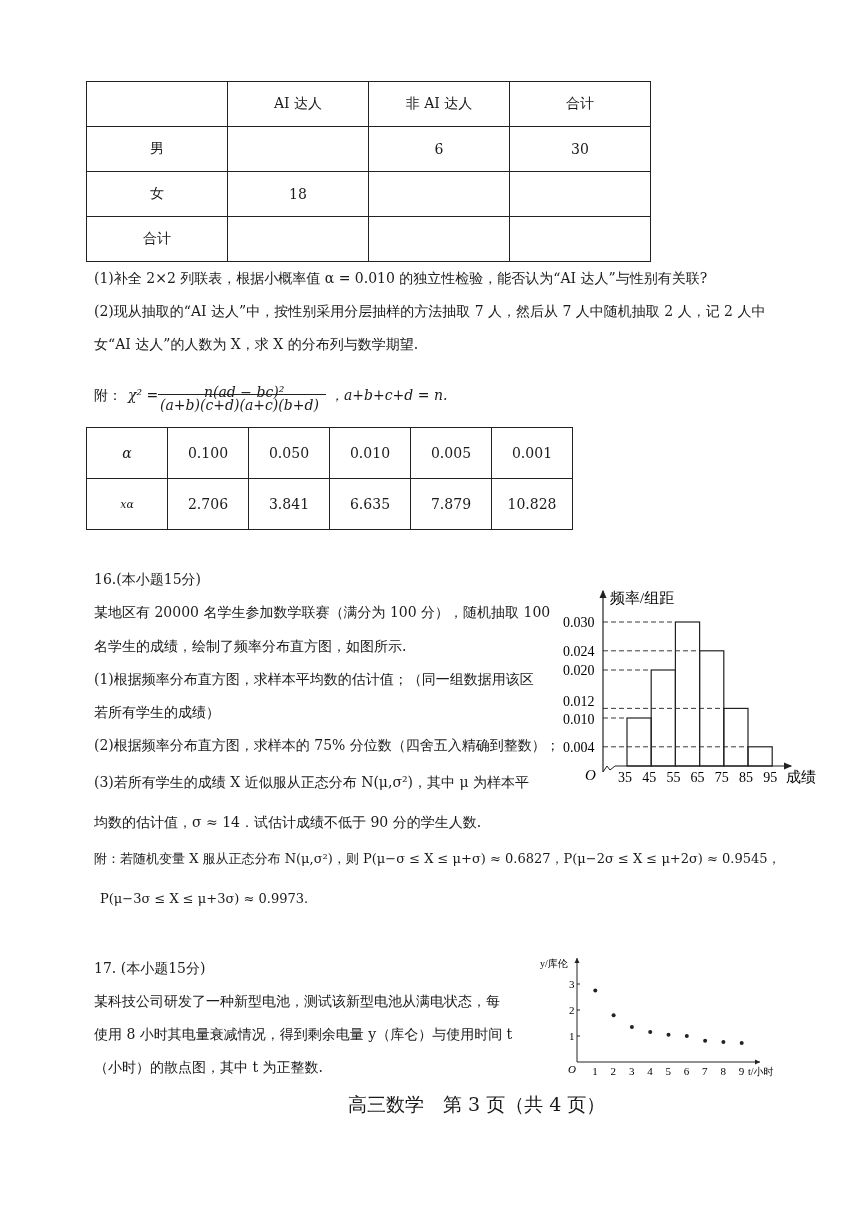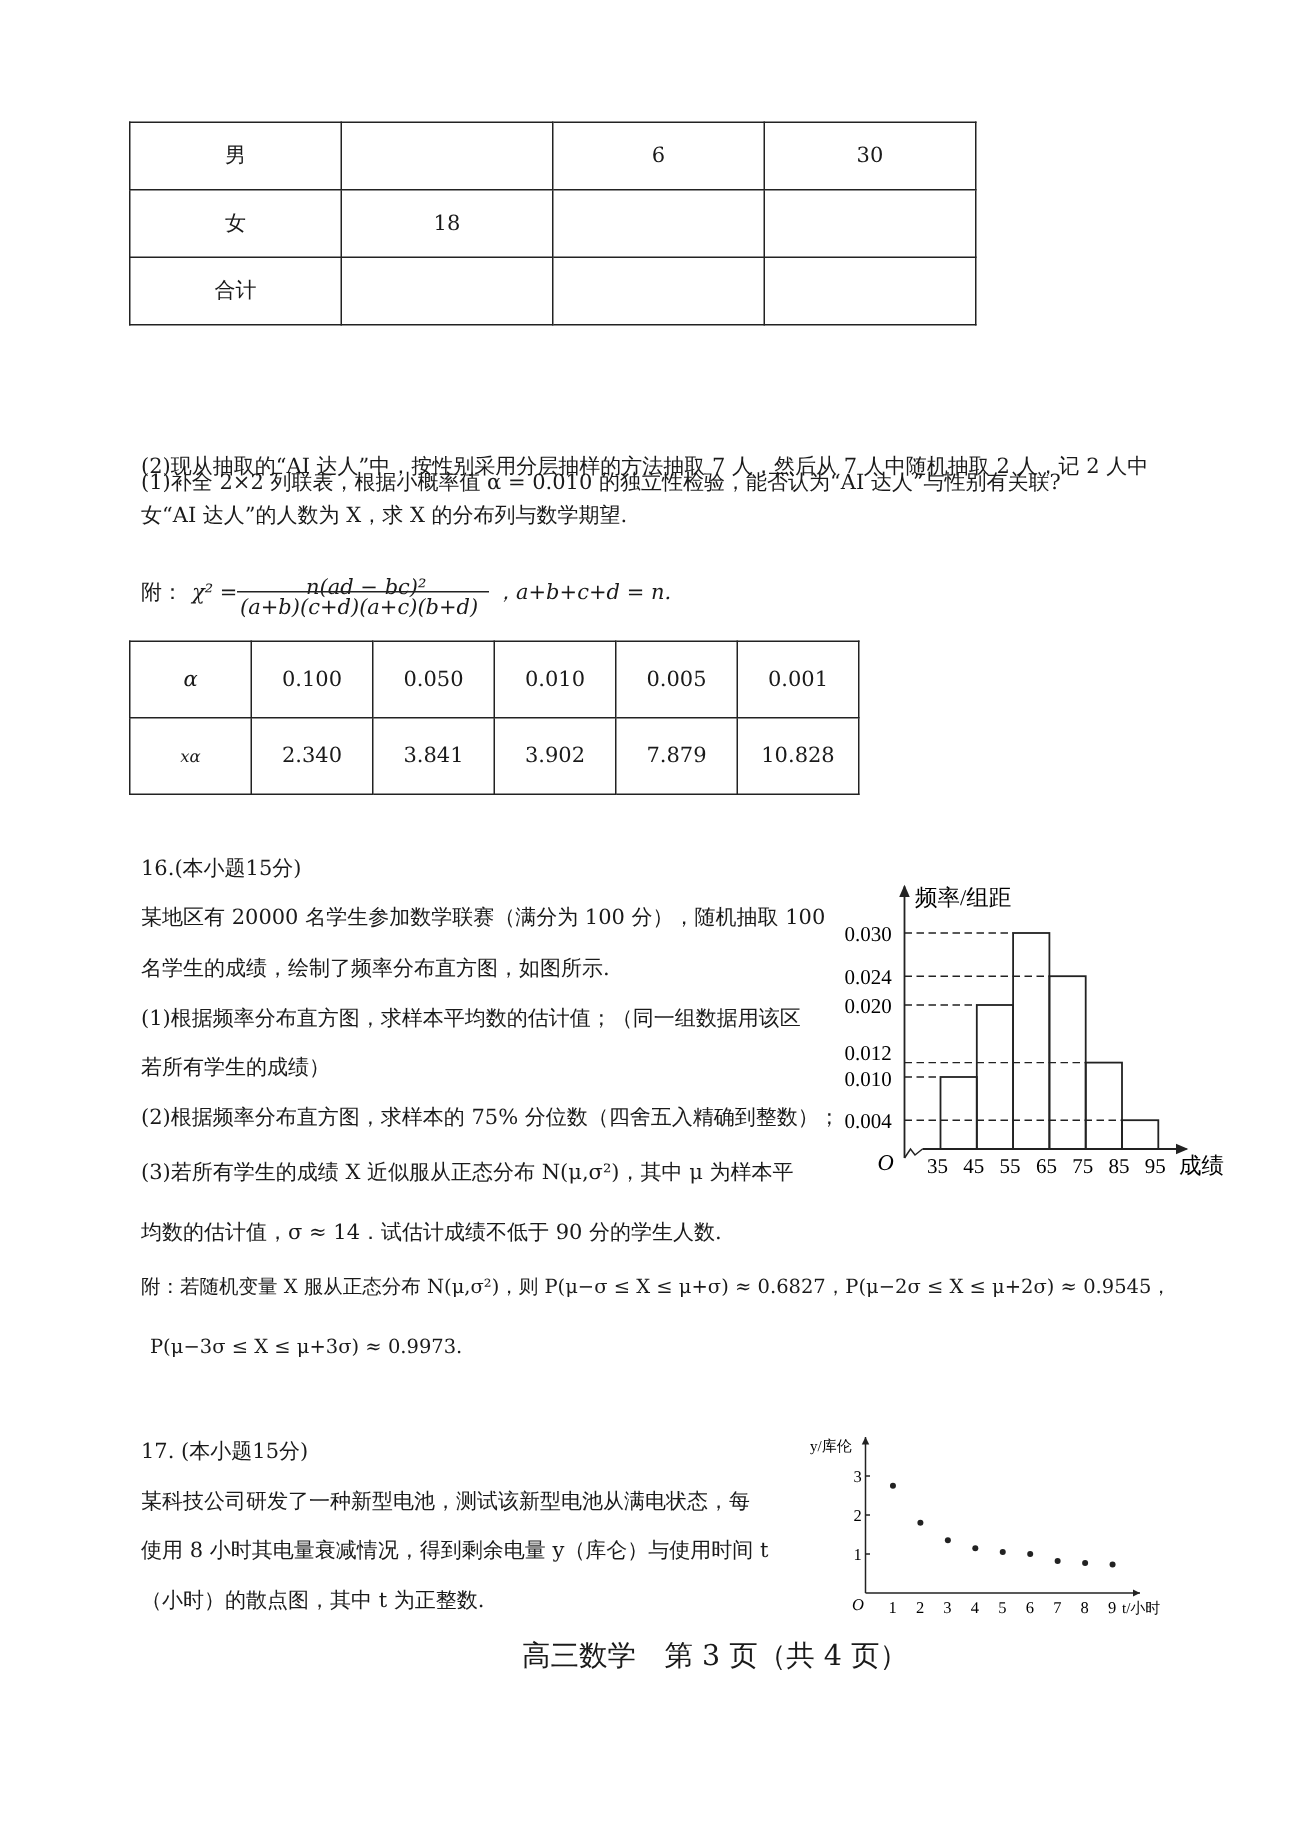--- a/index.html
+++ b/index.html
@@ -17,20 +17,26 @@
   .frac .num { position:absolute; font-size:14px; white-space:nowrap; }
   .frac .den { position:absolute; font-size:14px; white-space:nowrap; }
   .frac .bar { position:absolute; height:1px; background:#222; }
   svg text { font-family:"Liberation Serif","DejaVu Serif",serif; }
 </style>
 </head>
 <body>
 
 <table class="tbl tbl1" style="left:86px; top:81px;">
   <tbody>
+      <tr>
+    <td></td>
+    <td>AI 达人</td>
+    <td>非 AI 达人</td>
+    <td>合计</td>
+  </tr>
   <tr>
     <td>男</td>
     <td></td>
     <td>6</td>
     <td>30</td>
   </tr>
   <tr>
     <td>女</td>
     <td class="b">18</td>
     <td></td>
@@ -38,21 +44,21 @@
   </tr>
   <tr>
     <td>合计</td>
     <td></td>
     <td></td>
     <td></td>
   </tr>
 </tbody>
   </table>
 
-<div class="t" style="left:94px; top:269px;margin-top:44px;">(1)补全 2×2 列联表，根据小概率值 α = 0.010 的独立性检验，能否认为“AI 达人”与性别有关联?</div>
+<div class="t" style="left:94px; top:269px;">(1)补全 2×2 列联表，根据小概率值 α = 0.010 的独立性检验，能否认为“AI 达人”与性别有关联?</div>
 <div class="t" style="left:94px; top:302px;">(2)现从抽取的“AI 达人”中，按性别采用分层抽样的方法抽取 7 人，然后从 7 人中随机抽取 2 人，记 2 人中</div>
 <div class="t" style="left:94px; top:335px;">女“AI 达人”的人数为 X，求 X 的分布列与数学期望.</div>
 
 <div class="t" style="left:94px; top:386px;">附：</div>
 <div class="t it" style="left:128px; top:386px;">χ² =</div>
 <div class="frac" style="left:158px; top:372px;">
   <div class="num it" style="left:46px; top:12px;">n(ad − bc)²</div>
   <div class="bar" style="left:0; top:22px; width:168px;"></div>
   <div class="den it" style="left:2px; top:25px;">(a+b)(c+d)(a+c)(b+d)</div>
 </div>
@@ -63,23 +69,23 @@
       <tr>
     <td class="it">α</td>
     <td>0.100</td>
     <td>0.050</td>
     <td>0.010</td>
     <td>0.005</td>
     <td>0.001</td>
   </tr>
   <tr>
     <td class="it" style="font-size:11px;">xα</td>
-    <td>2.340</td>
+    <td>2.706</td>
     <td>3.841</td>
-    <td>3.902</td>
+    <td>6.635</td>
     <td>7.879</td>
     <td>10.828</td>
   </tr>
 </tbody>
   </table>
 
 <div class="t b" style="left:94px; top:570px;">16.(本小题15分)</div>
 <div class="t" style="left:94px; top:603px;">某地区有 20000 名学生参加数学联赛（满分为 100 分），随机抽取 100</div>
 <div class="t" style="left:94px; top:637px;">名学生的成绩，绘制了频率分布直方图，如图所示.</div>
 <div class="t" style="left:94px; top:670px;">(1)根据频率分布直方图，求样本平均数的估计值；（同一组数据用该区</div>

